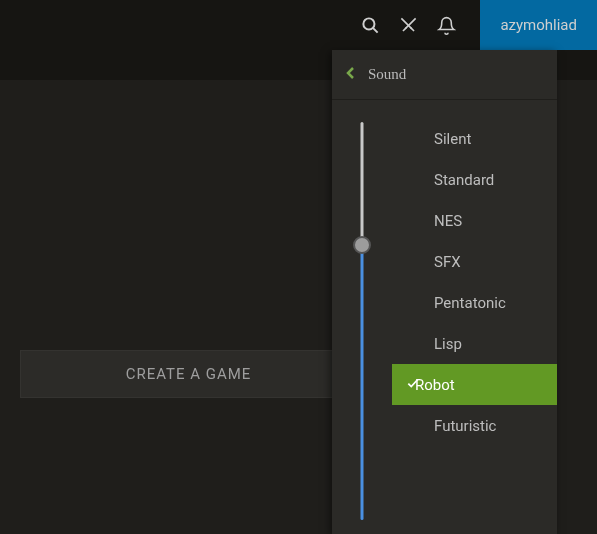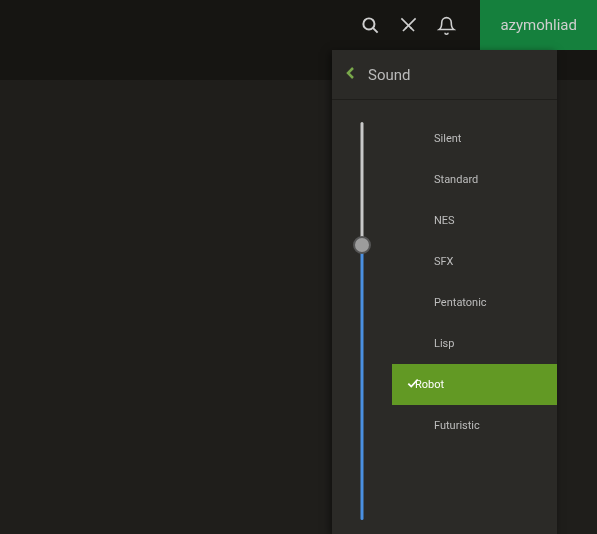--- a/index.html
+++ b/index.html
@@ -29,21 +29,21 @@
     align-items: center;
     margin-right: 6px;
   }
   .icon-btn {
     width: 20px; height: 20px;
     display: flex; align-items: center; justify-content: center;
     color: #cfcfcf;
     cursor: pointer;
   }
   .username-box {
-    background: #15803d;
+    background: #0369a1;
     padding: 0 20px;
     height: 50px;
     display: flex;
     align-items: center;
     color: #cfcfcf;
     font-size: 15px;
   }
   .main-area {
     position: absolute;
     top: 80px; left: 0; right: 0; bottom: 0;
@@ -82,20 +82,21 @@
   }
   .panel-header {
     display: flex;
     align-items: center;
     height: 50px;
     padding: 0 14px;
     gap: 12px;
     border-bottom: 1px solid #1f1e1b;
     color: #bababa;
     font-size: 15px;
+    font-family: Liberation Serif, serif;
   }
   .chev-back { color: #6a9c3a; width:10px; }
   .panel-body {
     display: flex;
     padding-top: 18px;
     padding-bottom: 18px;
     height: 434px;
   }
   .slider-col {
     width: 60px;
@@ -138,21 +139,21 @@
     flex: 1;
     display: flex;
     flex-direction: column;
   }
   .opt {
     height: 41px;
     display: flex;
     align-items: center;
     padding-left: 42px;
     color: #bdbdbd;
-    font-size: 11px;
+    font-size: 15px;
     cursor: pointer;
     position: relative;
   }
   .opt.selected {
     background: #629924;
     color: #ffffff;
     padding-left: 23px;
   }
   .opt.selected::before {
     content: "";
@@ -194,20 +195,23 @@
         </svg>
     </div>
   </div>
   <div class="username-box">
     <span>azymohliad</span>
   </div>
 </div>
 
 <div class="main-area">
   <div class="buttons-col">
+    <div class="big-btn">
+        <span>CREATE A GAME</span>
+      </div>
 
   </div>
 </div>
 
 <div class="dropdown-panel">
   <div class="panel-header">
     <span class="chev-back">
       <svg width="10" height="14" viewBox="0 0 10 14" fill="none" stroke="#79a84b" stroke-width="2.5">
           <polyline points="7,2 2,7 7,12"></polyline>
         </svg>

